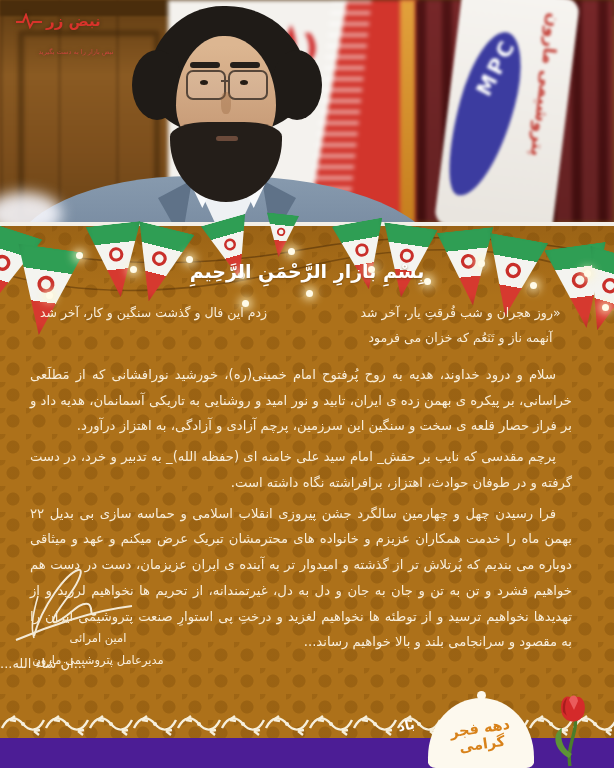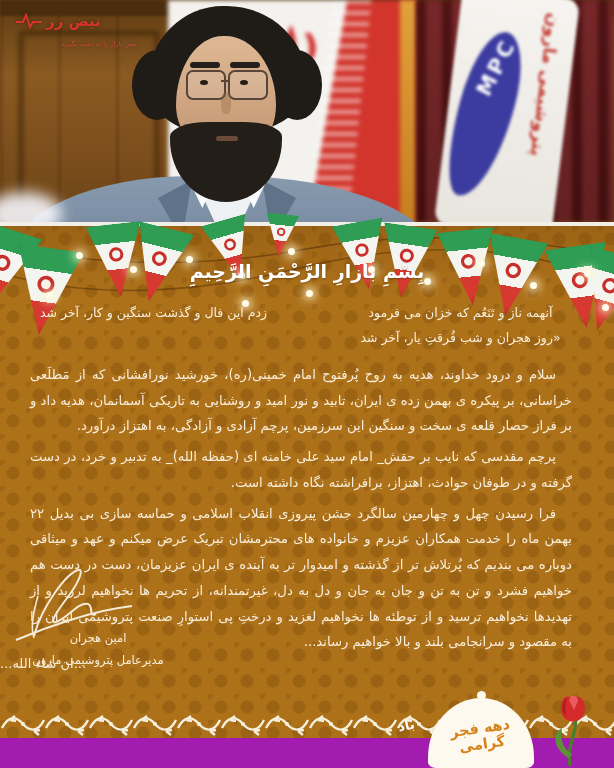--- a/index.html
+++ b/index.html
@@ -1,17 +1,17 @@
 <!DOCTYPE html>
 <html lang="fa"><head>
 <meta charset="utf-8">
 <style>
   html,body{margin:0;padding:0;background:#2b2b2b;}
   .page{position:relative;width:614px;height:768px;margin:0 auto;overflow:hidden;
-        font-family:"DejaVu Sans",sans-serif;background:#a21caf;}
+        font-family:"DejaVu Sans",sans-serif;background:#4c1d95;}
 
   
   .photo{position:absolute;left:0;top:0;width:614px;height:222px;overflow:hidden;background:#7c4e1c;}
   .wood{position:absolute;inset:0;filter:blur(1.5px);
         background:
           repeating-linear-gradient(90deg, rgba(40,20,0,.22) 0 3px, rgba(0,0,0,0) 3px 58px),
           linear-gradient(180deg,#5f3b12 0%,#8a5a22 34%,#7c4e1c 70%,#6b4416 100%);}
   .wood-beam{position:absolute;left:0;top:0;width:614px;height:16px;background:#4a2d0c;filter:blur(1px);}
   .wood-panel{position:absolute;left:18px;top:30px;width:130px;height:180px;border:6px solid rgba(60,35,8,.55);
         border-radius:4px;filter:blur(2px);}
@@ -64,21 +64,21 @@
   .collar-l{left:158px;clip-path:polygon(0 0,100% 20%,55% 100%);}
   .collar-r{left:212px;clip-path:polygon(0 20%,100% 0,45% 100%);}
   .lapel-l,.lapel-r{position:absolute;top:174px;width:34px;height:60px;background:#5f7288;}
   .lapel-l{left:128px;clip-path:polygon(100% 0,0 30%,70% 100%);}
   .lapel-r{left:232px;clip-path:polygon(0 0,100% 30%,30% 100%);}
   .blur-obj{position:absolute;left:-14px;top:192px;width:76px;height:44px;background:rgba(246,246,252,.9);
         border-radius:50%;filter:blur(7px);}
   .watermark{position:absolute;left:16px;top:12px;width:120px;color:#efe8dc;filter:drop-shadow(0 0 2px rgba(0,0,0,.4));}
   .wm-row{display:flex;align-items:center;gap:4px;}
   .wm-brand{font-size:15px;font-weight:bold;color:#d8332b;}
-  .wm-tag{font-size:6.5px;color:#c8453c;margin-top:10px;text-align:right;}
+  .wm-tag{font-size:6.5px;color:#c8453c;margin-top:18px;text-align:center;}
 
   .white-strip{position:absolute;left:0;top:222px;width:614px;height:4px;background:#f3efe7;}
 
   
   .card{position:absolute;left:0;top:226px;width:614px;height:512px;color:#f8eedb;direction:rtl;
         background-color:#ad711a;
         background-image:
           radial-gradient(circle at 13px 13px, rgba(125,75,8,.38) 0 6px, rgba(0,0,0,0) 7px),
           radial-gradient(circle at 0 0, rgba(125,75,8,.3) 0 5px, rgba(0,0,0,0) 6px),
           linear-gradient(180deg, rgba(70,35,0,.18), rgba(0,0,0,0) 70px);
@@ -242,43 +242,43 @@
     <span class="light" style="left:530px;top:56px"></span>
     <span class="light" style="left:584px;top:44px"></span>
     <span class="light" style="left:46px;top:66px"></span>
     <span class="light" style="left:602px;top:78px"></span>
 
     <div class="card-content">
       <div class="bismillah">بِسْمِ بازارِ الرَّحْمَنِ الرَّحِيمِ</div>
 
       <div class="poem">
         <div class="col">
+          <div>«روز هجران و شب فُرقتِ یار، آخر شد</div>
           <div>آنهمه ناز و تَنَعُم که خزان می فرمود</div>
-          <div>«روز هجران و شب فُرقتِ یار، آخر شد</div>
         </div>
         <div class="col">
           <div>زدم این فال و گذشت سنگین و کار، آخر شد</div>
         </div>
       </div>
 
       <div class="paras">
         <p>سلام و درود خداوند، هدیه به روح پُرفتوح امام خمینی(ره)، خورشید نورافشانی که از مَطلَعی خراسانی، بر پیکره ی بهمن زده ی ایران، تابید و نور امید و روشنایی به تاریکی آسمانمان، هدیه داد و بر فراز حصار قلعه ی سخت و سنگین این سرزمین، پرچم آزادی و آزادگی، به اهتزاز درآورد.</p>
         <p>پرچم مقدسی که نایب بر حقش_ امام سید علی خامنه ای (حفظه الله)_ به تدبیر و خرد، در دست گرفته و در طوفان حوادث، اهتزاز، برافراشته نگاه داشته است.</p>
         <p>فرا رسیدن چهل و چهارمین سالگرد جشن پیروزی انقلاب اسلامی و حماسه سازی بی بدیل ۲۲ بهمن ماه را خدمت همکاران عزیزم و خانواده های محترمشان تبریک عرض میکنم و عهد و میثاقی دوباره می بندیم که پُرتلاش تر از گذشته و امیدوار تر به آینده ی ایران عزیزمان، دست در دست هم خواهیم فشرد و تن به تن و جان به جان و دل به دل، غیرتمندانه، از تحریم ها نخواهیم لرزید و از تهدیدها نخواهیم ترسید و از توطئه ها نخواهیم لغزید و درختِ پی استوارِ صنعت پتروشیمی ایران را به مقصود و سرانجامی بلند و بالا خواهیم رساند...</p>
       </div>
 
       <div class="inshallah">...ان شاء الله...</div>
 
       <div class="signature">
         <svg class="sig-squiggle" width="150" height="80" viewBox="0 0 150 80">
           <path d="M30,70 C38,40 62,8 74,4 C80,2 76,14 66,28 C54,44 44,58 52,56 C64,52 74,36 84,38 C90,40 84,52 92,48" fill="none" stroke="#f4ead6" stroke-width="2"></path>
           <path d="M12,74 C40,62 90,44 128,40" fill="none" stroke="#f4ead6" stroke-width="2"></path>
           <path d="M34,30 C30,44 26,60 30,72" fill="none" stroke="#f4ead6" stroke-width="1.6"></path>
         </svg>
-        <div>امین هجران</div>
+        <div>امین امرائی</div>
         <div>مدیرعامل پتروشیمی مارون</div>
       </div>
     </div>
 
     <svg class="orn-border" viewBox="0 0 614 24">
       <defs>
         <g id="orn" stroke="#f6efdc" stroke-width="2.4" fill="none">
           <path d="M2,14 C8,2 16,2 23,10 C30,18 38,18 44,6"></path>
           <path d="M10,6 l5,-4 M10,6 l6,1"></path>
           <path d="M34,17 l5,4 M34,17 l6,-1"></path>

